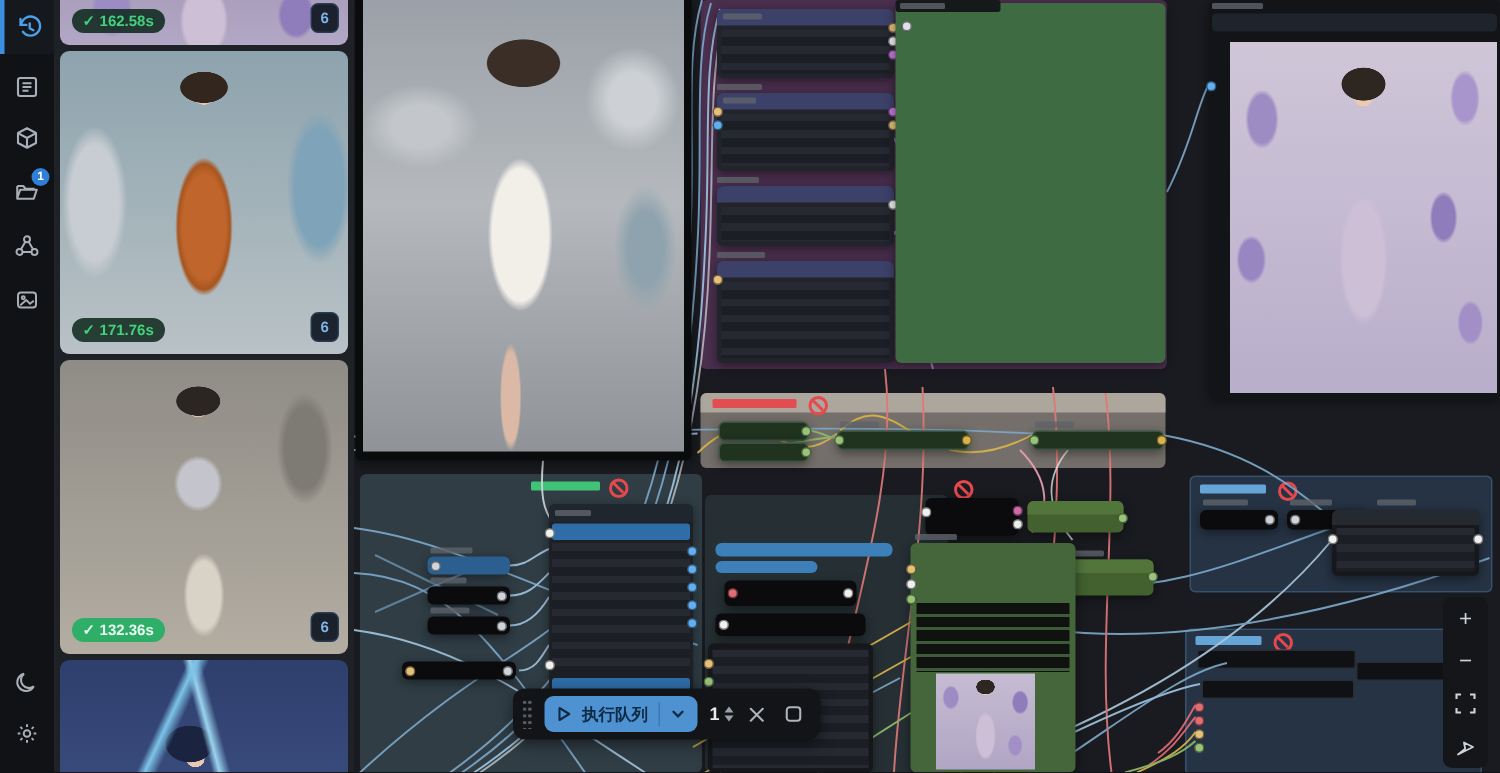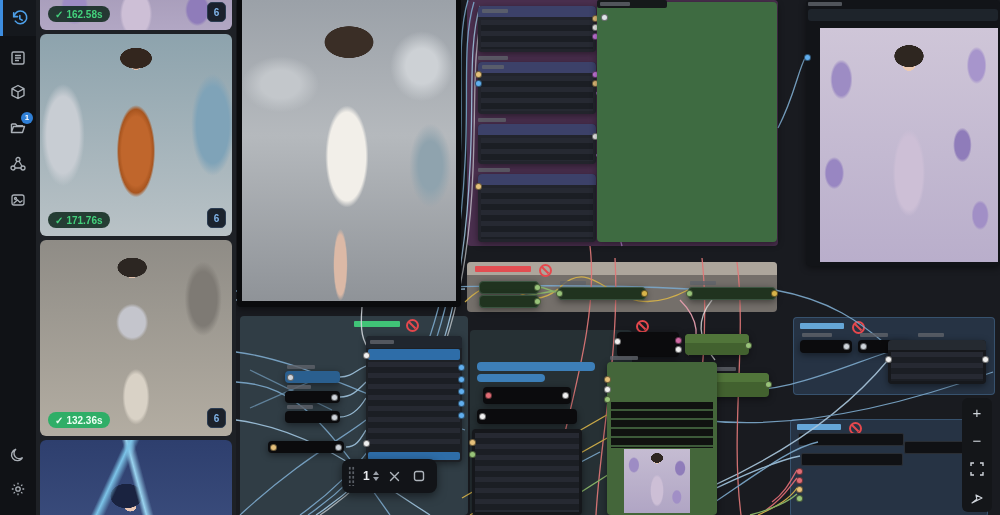--- a/index.html
+++ b/index.html
@@ -316,20 +316,30 @@
     <div class="fx d" style="left:918px;top:333px;width:26px;z-index:3;"></div>
     <div class="node" style="left:888px;top:340px;width:98px;height:44px;background:#16181c;z-index:3;">
       <div style="position:absolute;left:0;top:0;right:0;height:10px;background:#252a31;border-radius:4px 4px 0 0;"></div>
       <div class="stripes" style="position:absolute;left:3px;top:12px;right:3px;bottom:3px;"></div>
       <span class="dot" style="left:-3px;top:16px;background:#f0f0f0;"></span>
       <span class="dot" style="right:-3px;top:16px;background:#f0f0f0;"></span>
     </div>
 
     <div class="exec-bar">
       <div class="drag-dots"></div>
+      <div class="exec-btn">
+        <svg width="10" height="10" viewBox="0 0 10 10">
+          <path d="M2 1 L8.5 5 L2 9 Z" fill="none" stroke="#0e2b45" stroke-width="1.4" stroke-linejoin="round"></path>
+          </svg>
+        <span>执行队列</span>
+        <span class="exec-div"></span>
+        <svg width="10" height="10" viewBox="0 0 10 10">
+          <path d="M2 3.5 L5 6.5 L8 3.5" fill="none" stroke="#0e2b45" stroke-width="1.6" stroke-linecap="round"></path>
+          </svg>
+      </div>
       <div class="exec-count">
         <span>1</span>
         <span class="step">
           <span class="tri up"></span>
           <span class="tri dn"></span>
         </span>
       </div>
       <span class="xicon">
         <svg width="11" height="11" viewBox="0 0 11 11">
           <path d="M1.5 1.5 L9.5 9.5 M9.5 1.5 L1.5 9.5" stroke="#aeb4bb" stroke-width="1.4" stroke-linecap="round"></path>

